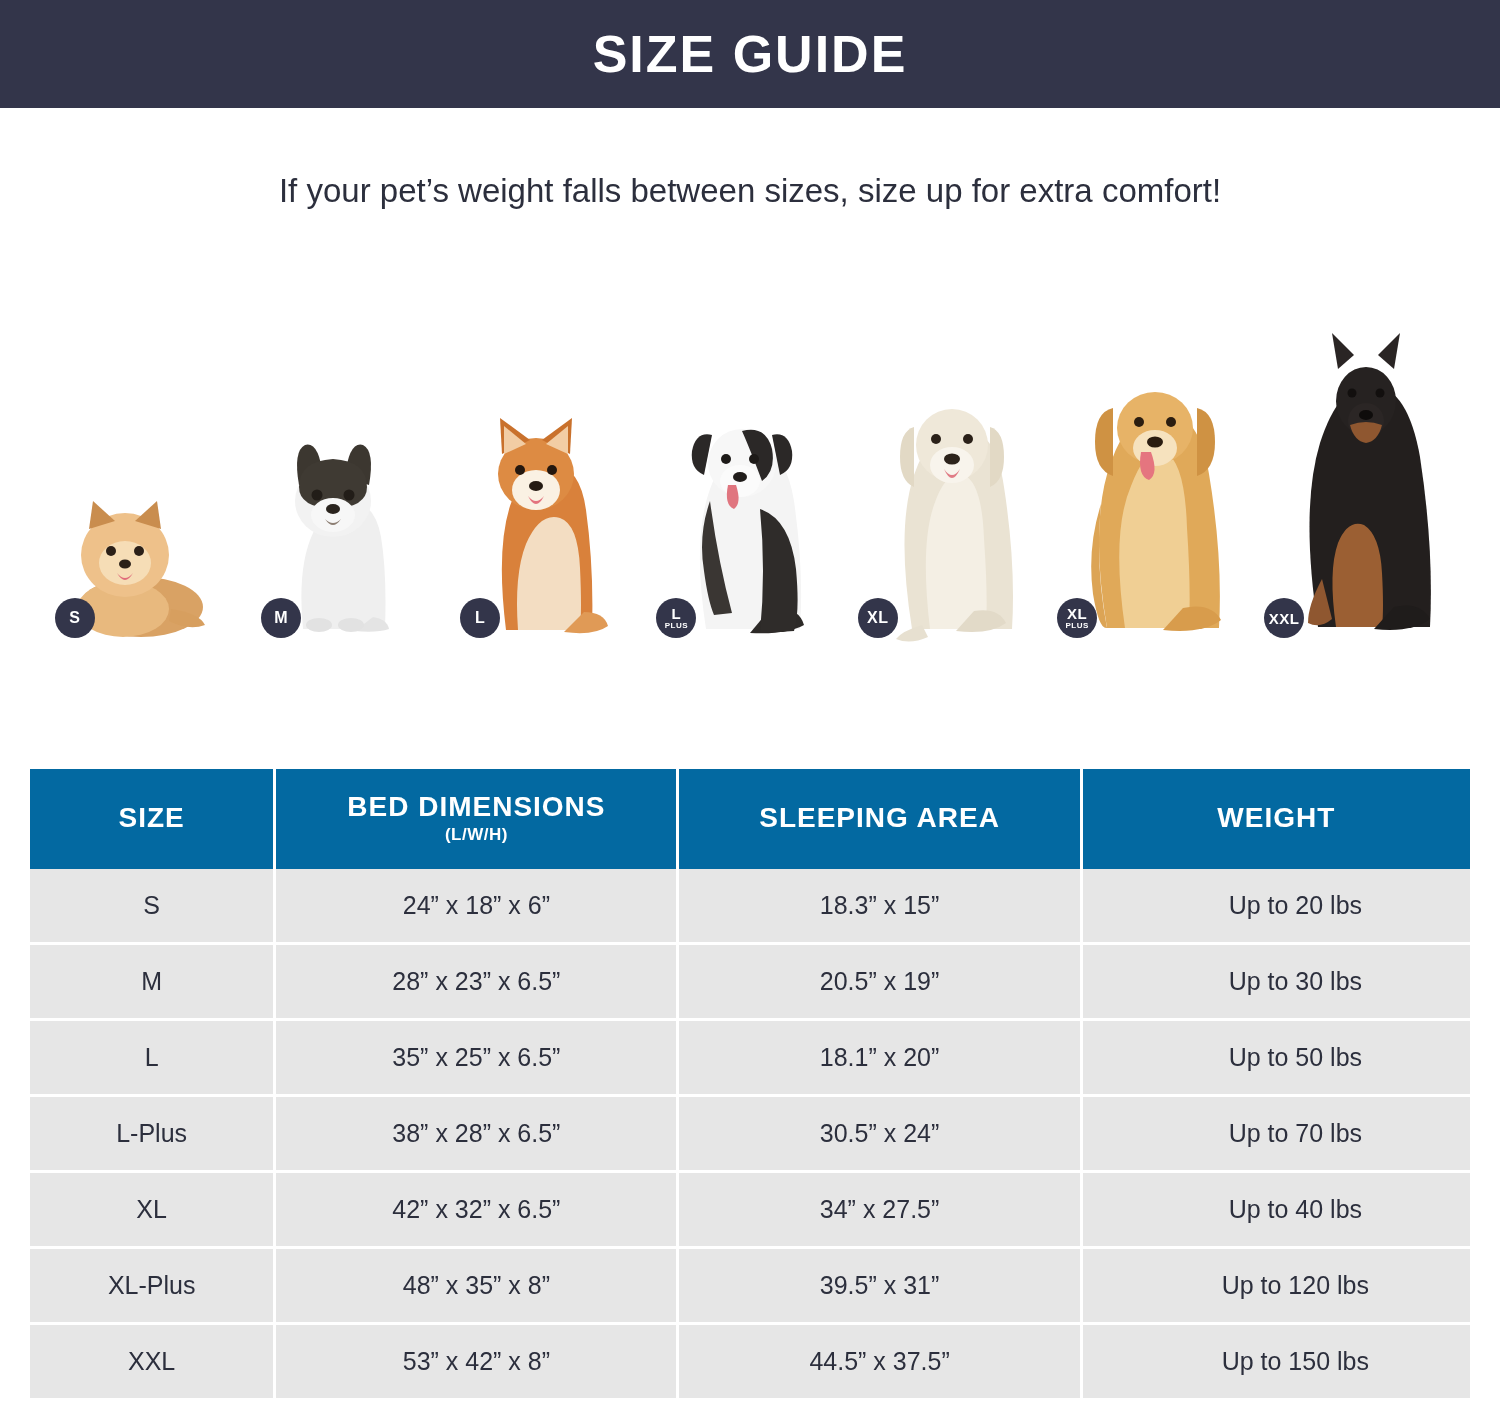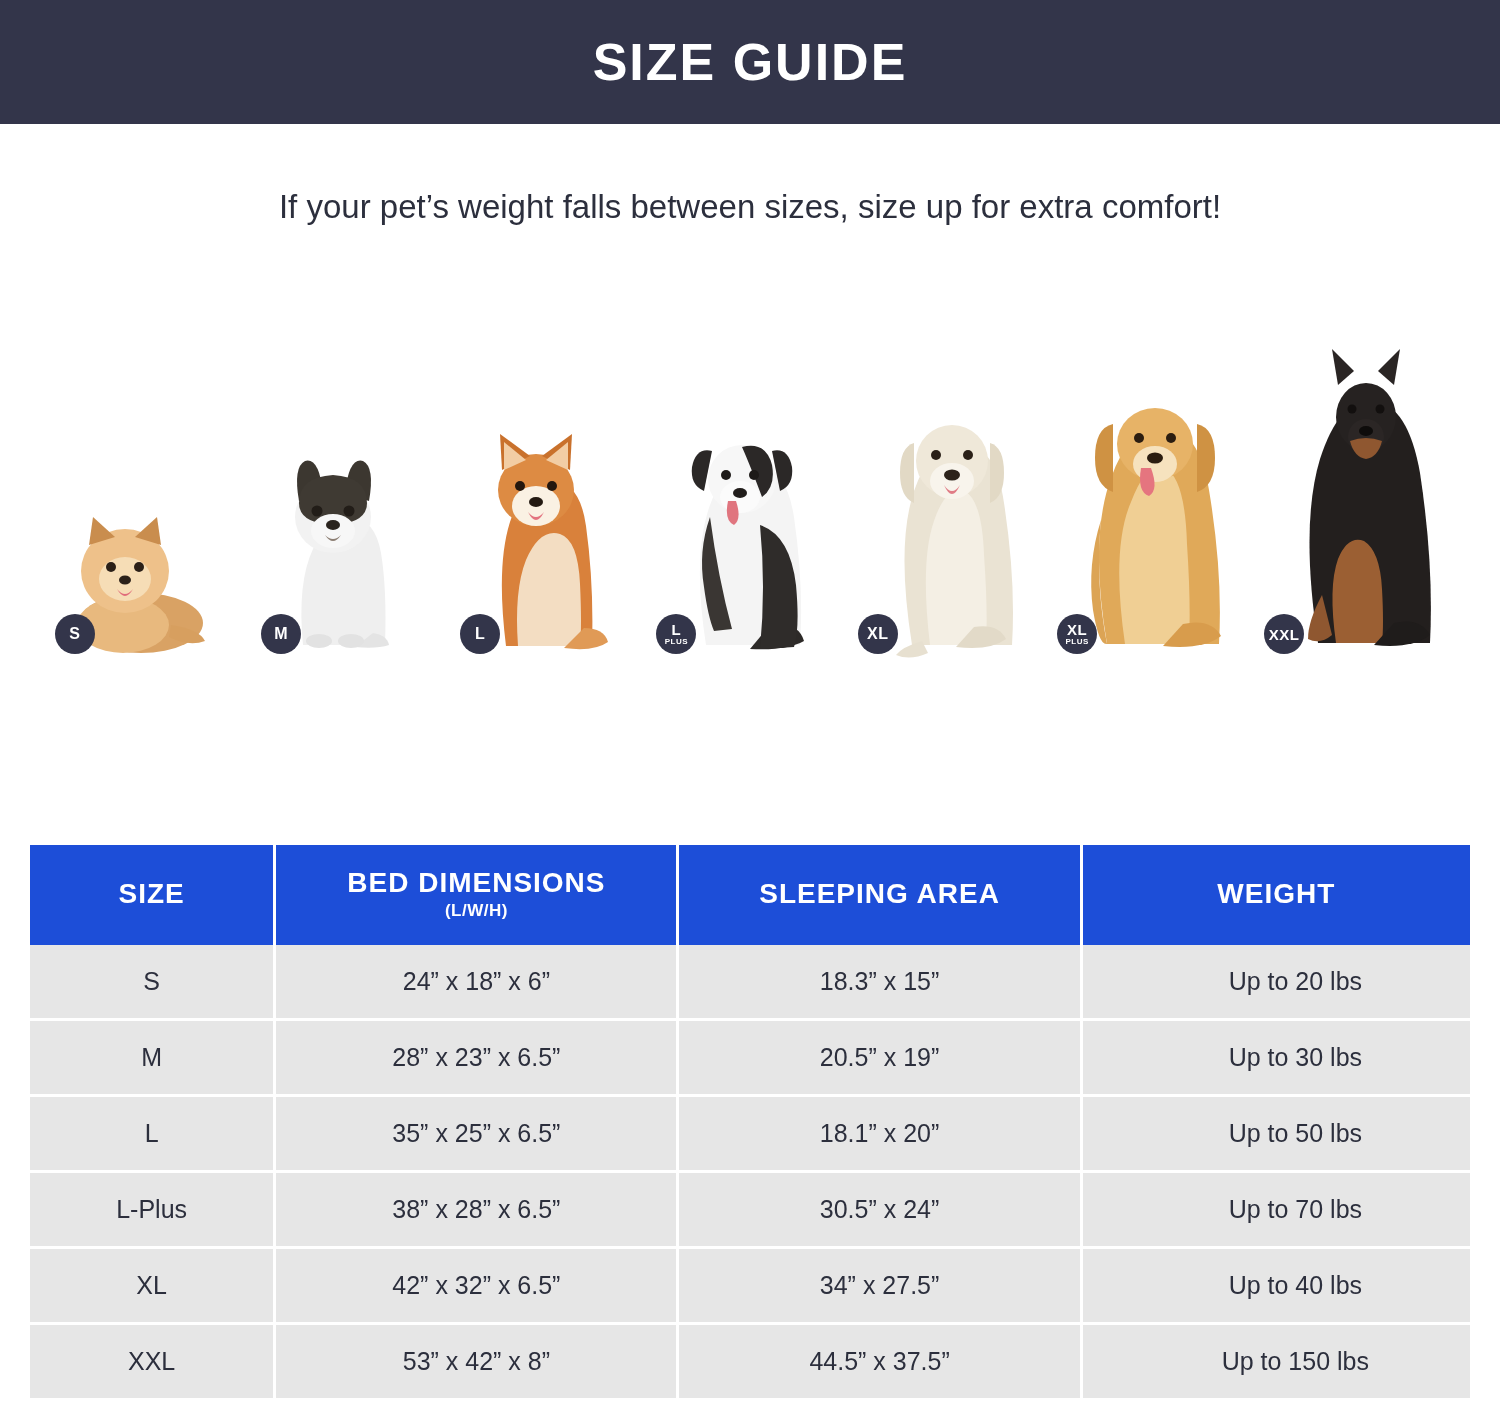--- a/index.html
+++ b/index.html
@@ -12,21 +12,21 @@
     height: 1416px;
     font-family: "Liberation Sans", sans-serif;
     color: #2e3140;
     overflow: hidden;
     position: relative;
   }
 
   
   .header-bar {
     background: #33354a;
-    height: 124px;
+    height: 108px;
     display: flex;
     align-items: center;
     justify-content: center;
   }
   .header-title {
     color: #ffffff;
     font-size: 52px;
     font-weight: bold;
     letter-spacing: 2px;
     text-transform: uppercase;
@@ -103,21 +103,21 @@
     left: 30px;
     right: 30px;
     bottom: 18px;
   }
   table.size-table {
     width: 100%;
     border-collapse: collapse;
     table-layout: fixed;
   }
   table.size-table thead th {
-    background: #1d4ed8;
+    background: #0369a1;
     color: #ffffff;
     font-size: 28px;
     font-weight: bold;
     letter-spacing: 1px;
     padding: 22px 6px 24px 6px;
     text-transform: uppercase;
     vertical-align: middle;
     border-right: 3px solid #ffffff;
     text-align: center;
   }
@@ -377,20 +377,26 @@
         <td>30.5” x 24”</td>
         <td>Up to 70 lbs</td>
       </tr>
       <tr>
         <td>XL</td>
         <td>42” x 32” x 6.5”</td>
         <td>34” x 27.5”</td>
         <td>Up to 40 lbs</td>
       </tr>
       <tr>
+        <td>XL-Plus</td>
+        <td>48” x 35” x 8”</td>
+        <td>39.5” x 31”</td>
+        <td>Up to 120 lbs</td>
+      </tr>
+      <tr>
         <td>XXL</td>
         <td>53” x 42” x 8”</td>
         <td>44.5” x 37.5”</td>
         <td>Up to 150 lbs</td>
       </tr>
     </tbody>
   </table>
 </div>
 
 </body></html>

